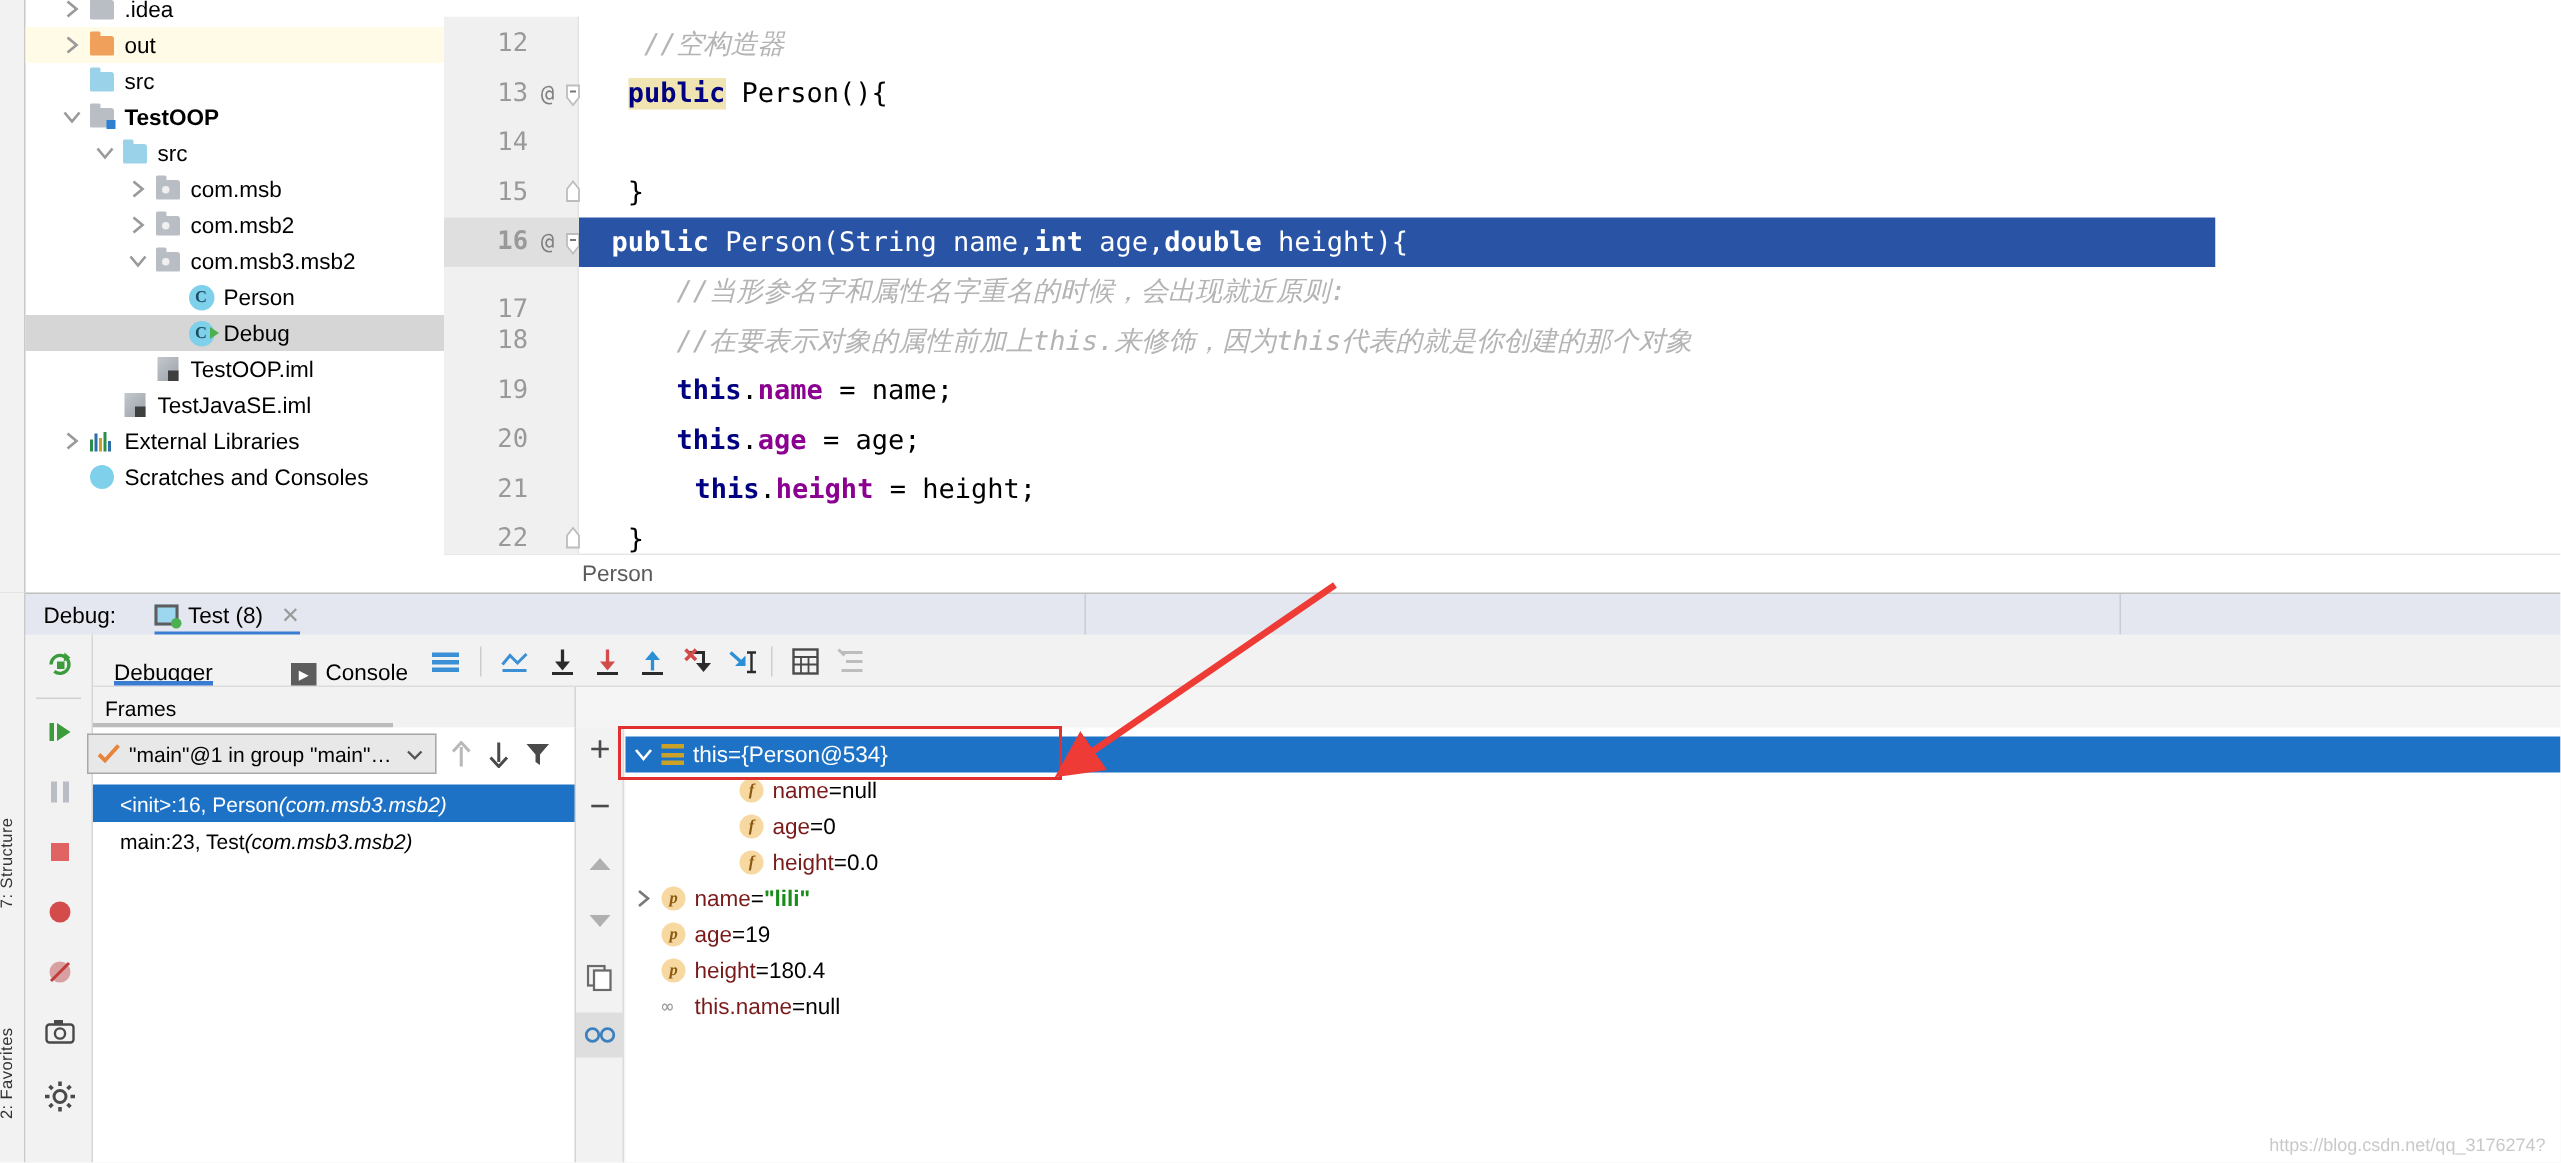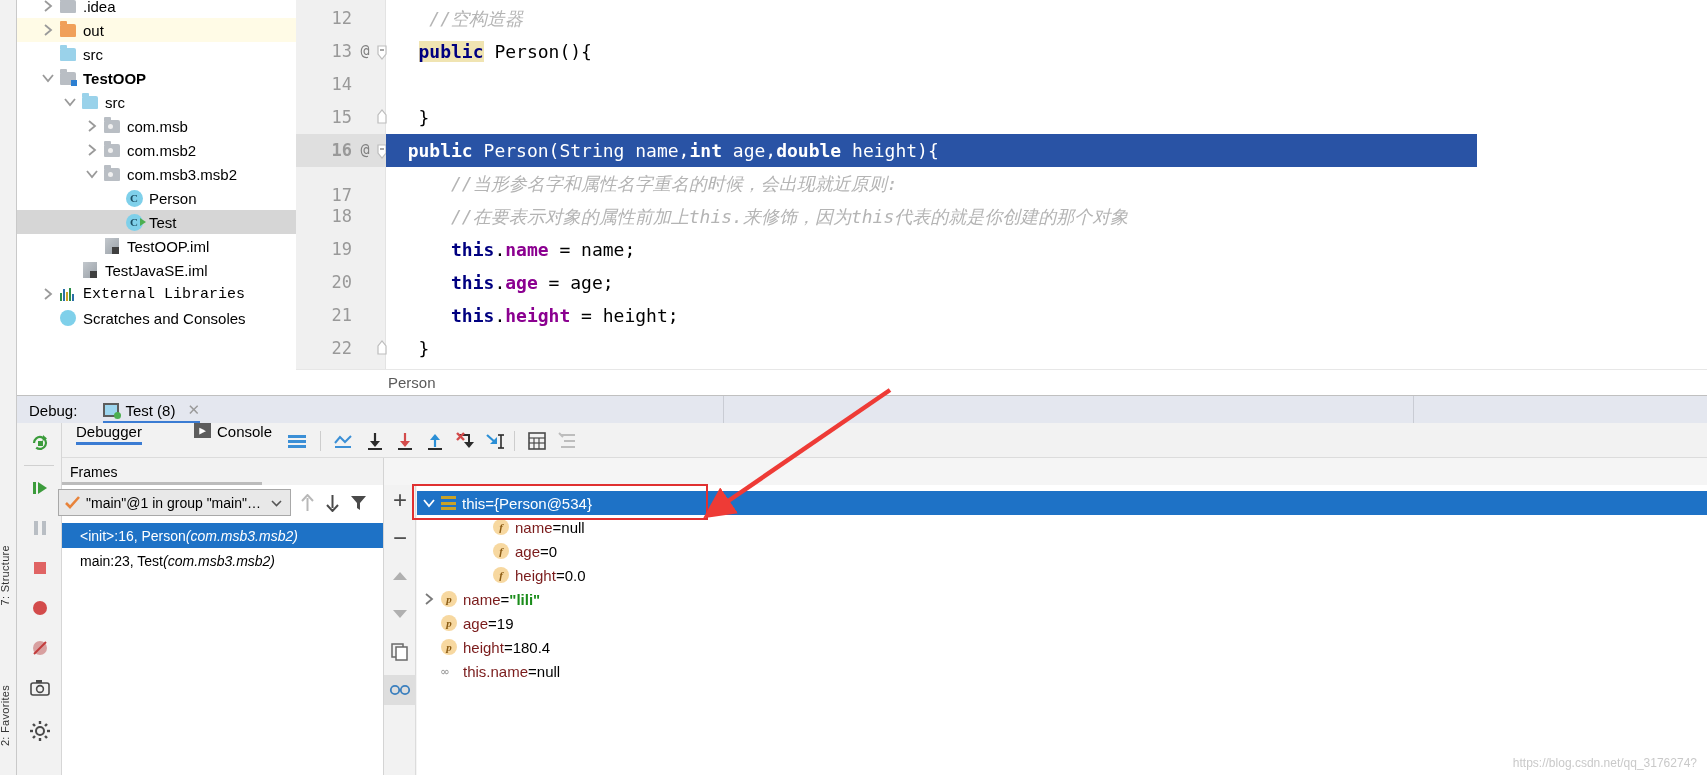--- a/index.html
+++ b/index.html
@@ -50,21 +50,21 @@
   .runtri { position:absolute; width:0;height:0; border-left:6px solid #4caf50;
             border-top:4px solid transparent; border-bottom:4px solid transparent; }
   .imlicon { width:14px;height:16px; background:linear-gradient(135deg,#c3c8cd,#9aa1a8); position:relative; }
   .imlicon::after { content:''; position:absolute; right:0; bottom:0; width:7px;height:7px; background:#3f3f3f; }
   .libicon { width:16px; height:14px; display:flex; align-items:flex-end; gap:1px; }
   .libicon i { width:2px; display:block; }
   .scratchicon { width:16px;height:16px; border-radius:50%; background:#7fd0ea; position:relative; }
 
   
   #editor {
-    position:absolute; left:296px; top:0; width:1181px; height:369px;
+    position:absolute; left:296px; top:11px; width:1181px; height:369px;
     background:#ffffff; overflow:hidden;
   }
   #gutter {
     position:absolute; left:0; top:0; width:90px; height:369px; background:#f0f0f0;
     border-right:1px solid #e3e3e3;
   }
   .ln {
     position:absolute; left:0; width:56px; text-align:right;
     font-family:"DejaVu Sans Mono","Liberation Mono",monospace;
     font-size:17px; color:#999999; height:33px; line-height:33px;
@@ -137,21 +137,21 @@
     background:#f2f2f2; border-right:1px solid #d6d6d6;
   }
   .runbtn { position:absolute; left:0; width:45px; height:40px; display:flex;
             align-items:center; justify-content:center; }
 
   
   #dbg-toolbar {
     position:absolute; left:62px; top:423px; width:1645px; height:35px;
     background:#f2f2f2; border-bottom:1px solid #dcdcdc;
   }
-  .dtab { position:absolute; top:0; height:22px; display:flex; align-items:flex-start;
+  .dtab { position:absolute; top:0; height:34px; display:flex; align-items:flex-end;
           font-size:15px; color:#000; gap:6px; }
   .dtab .underline { position:absolute; left:0; bottom:0; width:100%; height:3px; background:#3b7cd3; }
   .consoleicon { width:17px;height:15px; background:#5d5d5d; color:#fff; font-size:11px;
                  display:flex; align-items:center; justify-content:center;
                  font-family:"DejaVu Sans Mono",monospace; }
   .tbtn { position:absolute; top:5px; width:26px; height:26px; display:flex;
           align-items:center; justify-content:center; }
   .tsep { position:absolute; top:8px; width:1px; height:20px; background:#cdcdcd; }
 
   
@@ -335,37 +335,37 @@
           <span class="tlabel">Person</span>
         </div>
         <div class="tree-row hl-grey" style="top: 210px; padding-left: 88px;">
           <span class="tw"></span>
           <span class="ticon">
             <span style="position:relative;display:flex">
               <span class="classicon">C</span>
               <span class="runtri" style="right:-3px;top:4px;"></span>
             </span>
           </span>
-          <span class="tlabel">Test</span>
+          <span class="tlabel">Debug</span>
         </div>
         <div class="tree-row" style="top: 234px; padding-left: 66px;">
           <span class="tw"></span>
           <span class="ticon">
             <span class="imlicon"></span>
           </span>
           <span class="tlabel">TestOOP.iml</span>
         </div>
         <div class="tree-row" style="top: 258px; padding-left: 44px;">
           <span class="tw"></span>
           <span class="ticon">
             <span class="imlicon"></span>
           </span>
           <span class="tlabel">TestJavaSE.iml</span>
         </div>
-        <div class="tree-row" style="top: 282px; padding-left: 22px; font-family: Liberation Mono, monospace;">
+        <div class="tree-row" style="top: 282px; padding-left: 22px;">
           <span class="tw">
             <svg width="10" height="12" viewBox="0 0 10 12">
               <path d="M2 1 L8 6 L2 11" fill="none" stroke="#9a9a9a" stroke-width="1.8"></path>
             </svg>
           </span>
           <span class="ticon">
             <span class="libicon">
               <i style="height:8px;background:#2b8f4a"></i>
               <i style="height:12px;background:#2b6fa8"></i>
               <i style="height:9px;background:#c9a227"></i>
@@ -419,21 +419,21 @@
     <div id="editor-lines">
         <div class="codeline" style="top: 2px;">    <span class="cmt">//空构造器</span></div>
         <div class="codeline" style="top: 35px;">   <span class="kw-hl">public</span> Person(){</div>
         <div class="codeline" style="top: 68px;"></div>
         <div class="codeline" style="top: 101px;">   }</div>
         <div class="codeline sel" style="top: 134px;">  <span class="kw">public</span> Person(String name,<span class="kw">int</span> age,<span class="kw">double</span> height){</div>
         <div class="codeline" style="top: 167px;">      <span class="cmt">//当形参名字和属性名字重名的时候，会出现就近原则:</span></div>
         <div class="codeline" style="top: 200px;">      <span class="cmt">//在要表示对象的属性前加上this.来修饰，因为this代表的就是你创建的那个对象</span></div>
         <div class="codeline" style="top: 233px;">      <span class="kw">this</span>.<span class="fld">name</span> = name;</div>
         <div class="codeline" style="top: 266px;">      <span class="kw">this</span>.<span class="fld">age</span> = age;</div>
-        <div class="codeline" style="top: 299px;">      <span class="kw">this</span>.<span class="fld">height</span> = height;</div>
+        <div class="codeline" style="top: 299px; padding-left: 12px;">      <span class="kw">this</span>.<span class="fld">height</span> = height;</div>
         <div class="codeline" style="top: 332px;">   }</div>
       </div>
   </div>
   <div id="editor-hscroll">
     <div class="thumb"></div>
   </div>
   <div id="bottom-breadcrumb">
     <span>Person</span>
   </div>
 

